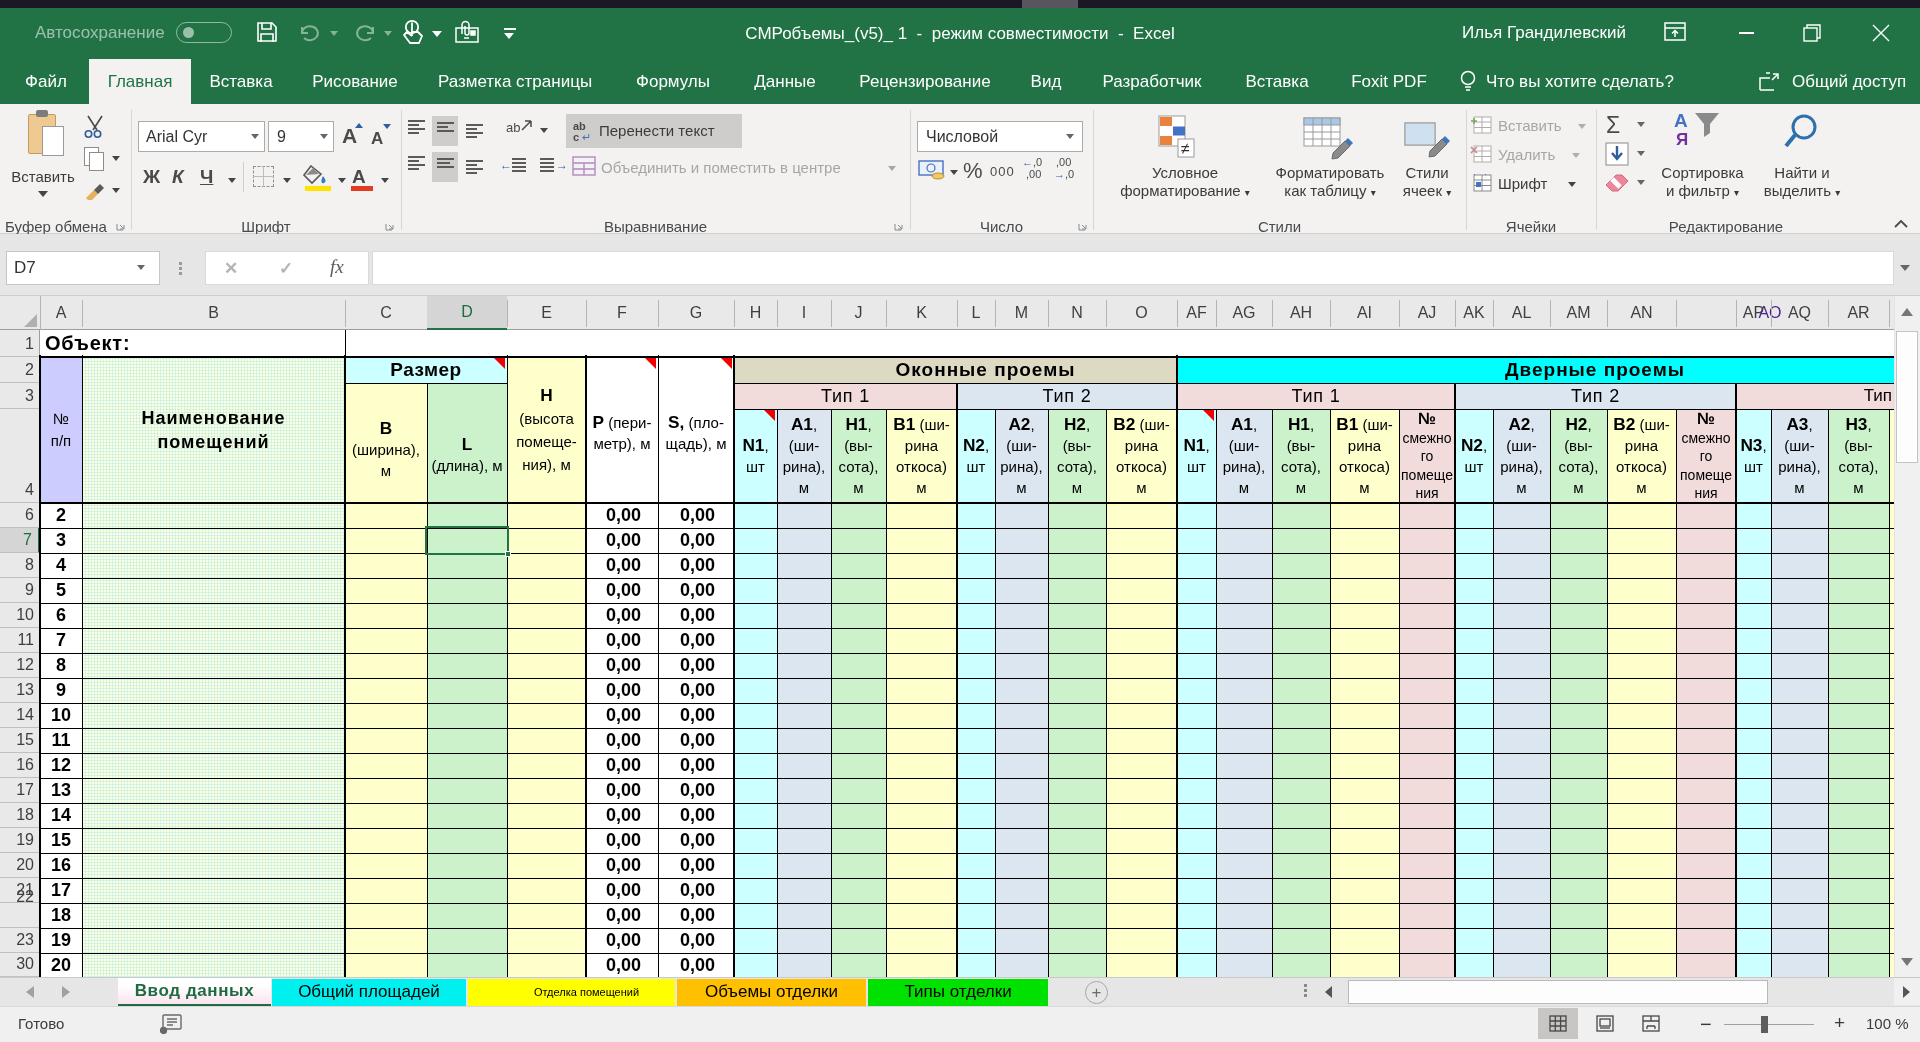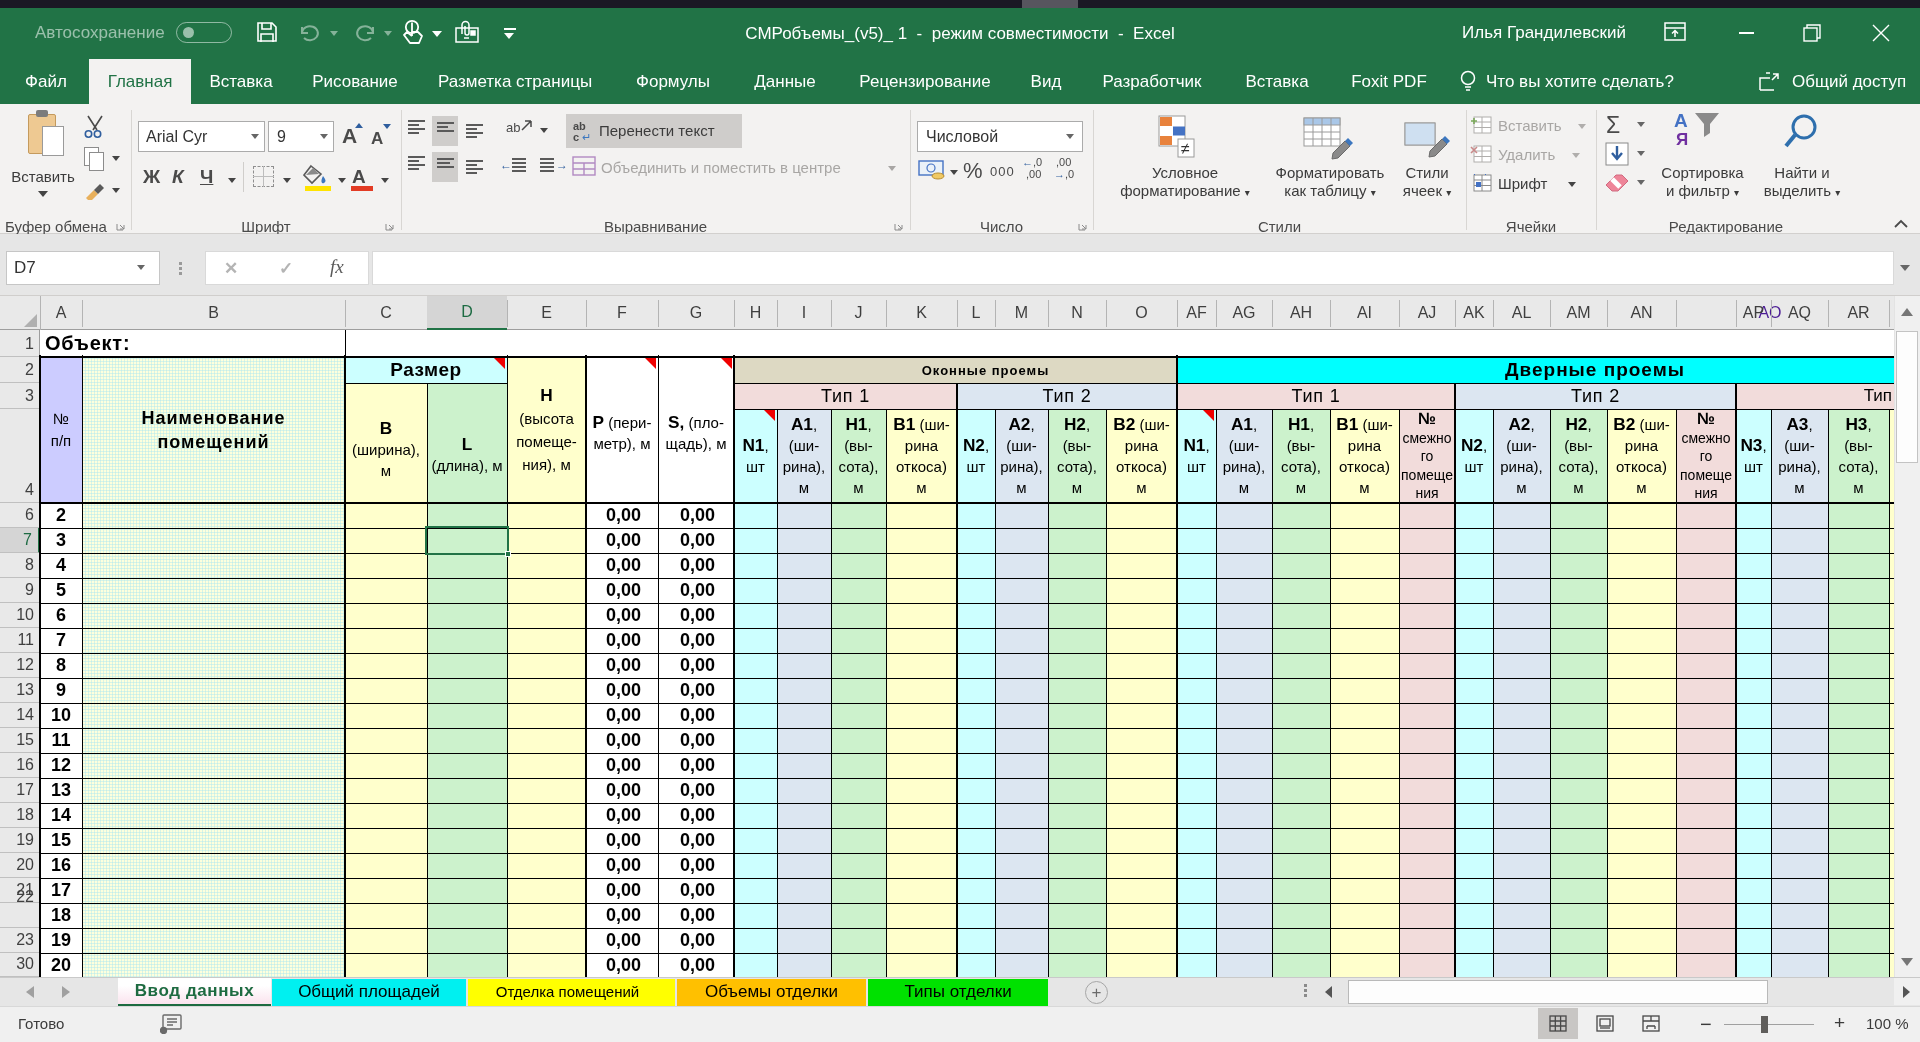--- a/index.html
+++ b/index.html
@@ -647,21 +647,21 @@
   </div>
 <div class="p fx tx" style="left:40px;top:357px;width:42px;height:146px;font-size:15px;line-height:22px;color:#000">
     <span style="display:block;width:100%">№<br>п/п</span>
   </div>
 <div class="p fx tx" style="left:82px;top:357px;width:263px;height:146px;font-size:18px;line-height:24px;font-weight:bold;color:#000;letter-spacing:1px">
     <span style="display:block;width:100%">Наименование<br>помещений</span>
   </div>
 <div class="p fx tx" style="left:345px;top:357px;width:162px;height:26px;font-size:19px;font-weight:bold;color:#000;letter-spacing:.5px">
     <span style="display:block;width:100%">Размер</span>
   </div>
-<div class="p fx tx" style="left:734px;top:357px;width:503px;height:26px;font-size:13px;font-weight:bold;color:#000;letter-spacing:1px">
+<div class="p fx tx" style="left:734px;top:357px;width:503px;height:26px;font-size:19px;font-weight:bold;color:#000;letter-spacing:1px">
     <span style="display:block;width:100%">Оконные проемы</span>
   </div>
 <div class="p fx tx" style="left:1177px;top:357px;width:836px;height:26px;font-size:19px;font-weight:bold;color:#000;letter-spacing:1px">
     <span style="display:block;width:100%">Дверные проемы</span>
   </div>
 <div class="p fx tx" style="left:734px;top:383px;width:223px;height:26px;font-size:18px;color:#000;letter-spacing:.8px">
     <span style="display:block;width:100%">Тип 1</span>
   </div>
 <div class="p fx tx" style="left:957px;top:383px;width:220px;height:26px;font-size:18px;color:#000;letter-spacing:.8px">
     <span style="display:block;width:100%">Тип 2</span>
@@ -862,21 +862,21 @@
 <div class="p arw" style="left:62px;top:986px;border-top:6px solid transparent;border-bottom:6px solid transparent;border-left:8px solid #a0a0a0"></div>
 <div class="p" style="left:118px;top:978px;width:153px;height:28px;background:linear-gradient(180deg,#ffffff 30%,#fbe3ee);border-bottom:2px solid #1e6b41"></div>
 <div class="p fx tx" style="left:118px;top:978px;width:153px;height:26px;font-size:17px;font-weight:bold;color:#1e6b41;letter-spacing:.6px">
     <span style="display:block;width:100%">Ввод данных</span>
   </div>
 <div class="p" style="left:272px;top:979px;width:194px;height:27px;background:#00f0f0"></div>
 <div class="p fx tx" style="left:272px;top:979px;width:194px;height:25px;font-size:17px;color:#000">
     <span style="display:block;width:100%">Общий площадей</span>
   </div>
 <div class="p" style="left:468px;top:979px;width:207px;height:27px;background:#ffff00"></div>
-<div class="p fx tx" style="left:464px;top:979px;width:207px;height:25px;font-size:15px;color:#000">
+<div class="p fx tx" style="left:483px;top:979px;width:207px;height:25px;font-size:11px;color:#000">
     <span style="display:block;width:100%">Отделка помещений</span>
   </div>
 <div class="p" style="left:677px;top:979px;width:189px;height:27px;background:#ffc000"></div>
 <div class="p fx tx" style="left:677px;top:979px;width:189px;height:25px;font-size:17px;color:#000">
     <span style="display:block;width:100%">Объемы отделки</span>
   </div>
 <div class="p" style="left:868px;top:979px;width:180px;height:27px;background:#00e100"></div>
 <div class="p fx tx" style="left:868px;top:979px;width:180px;height:25px;font-size:17px;color:#000">
     <span style="display:block;width:100%">Типы отделки</span>
   </div>

